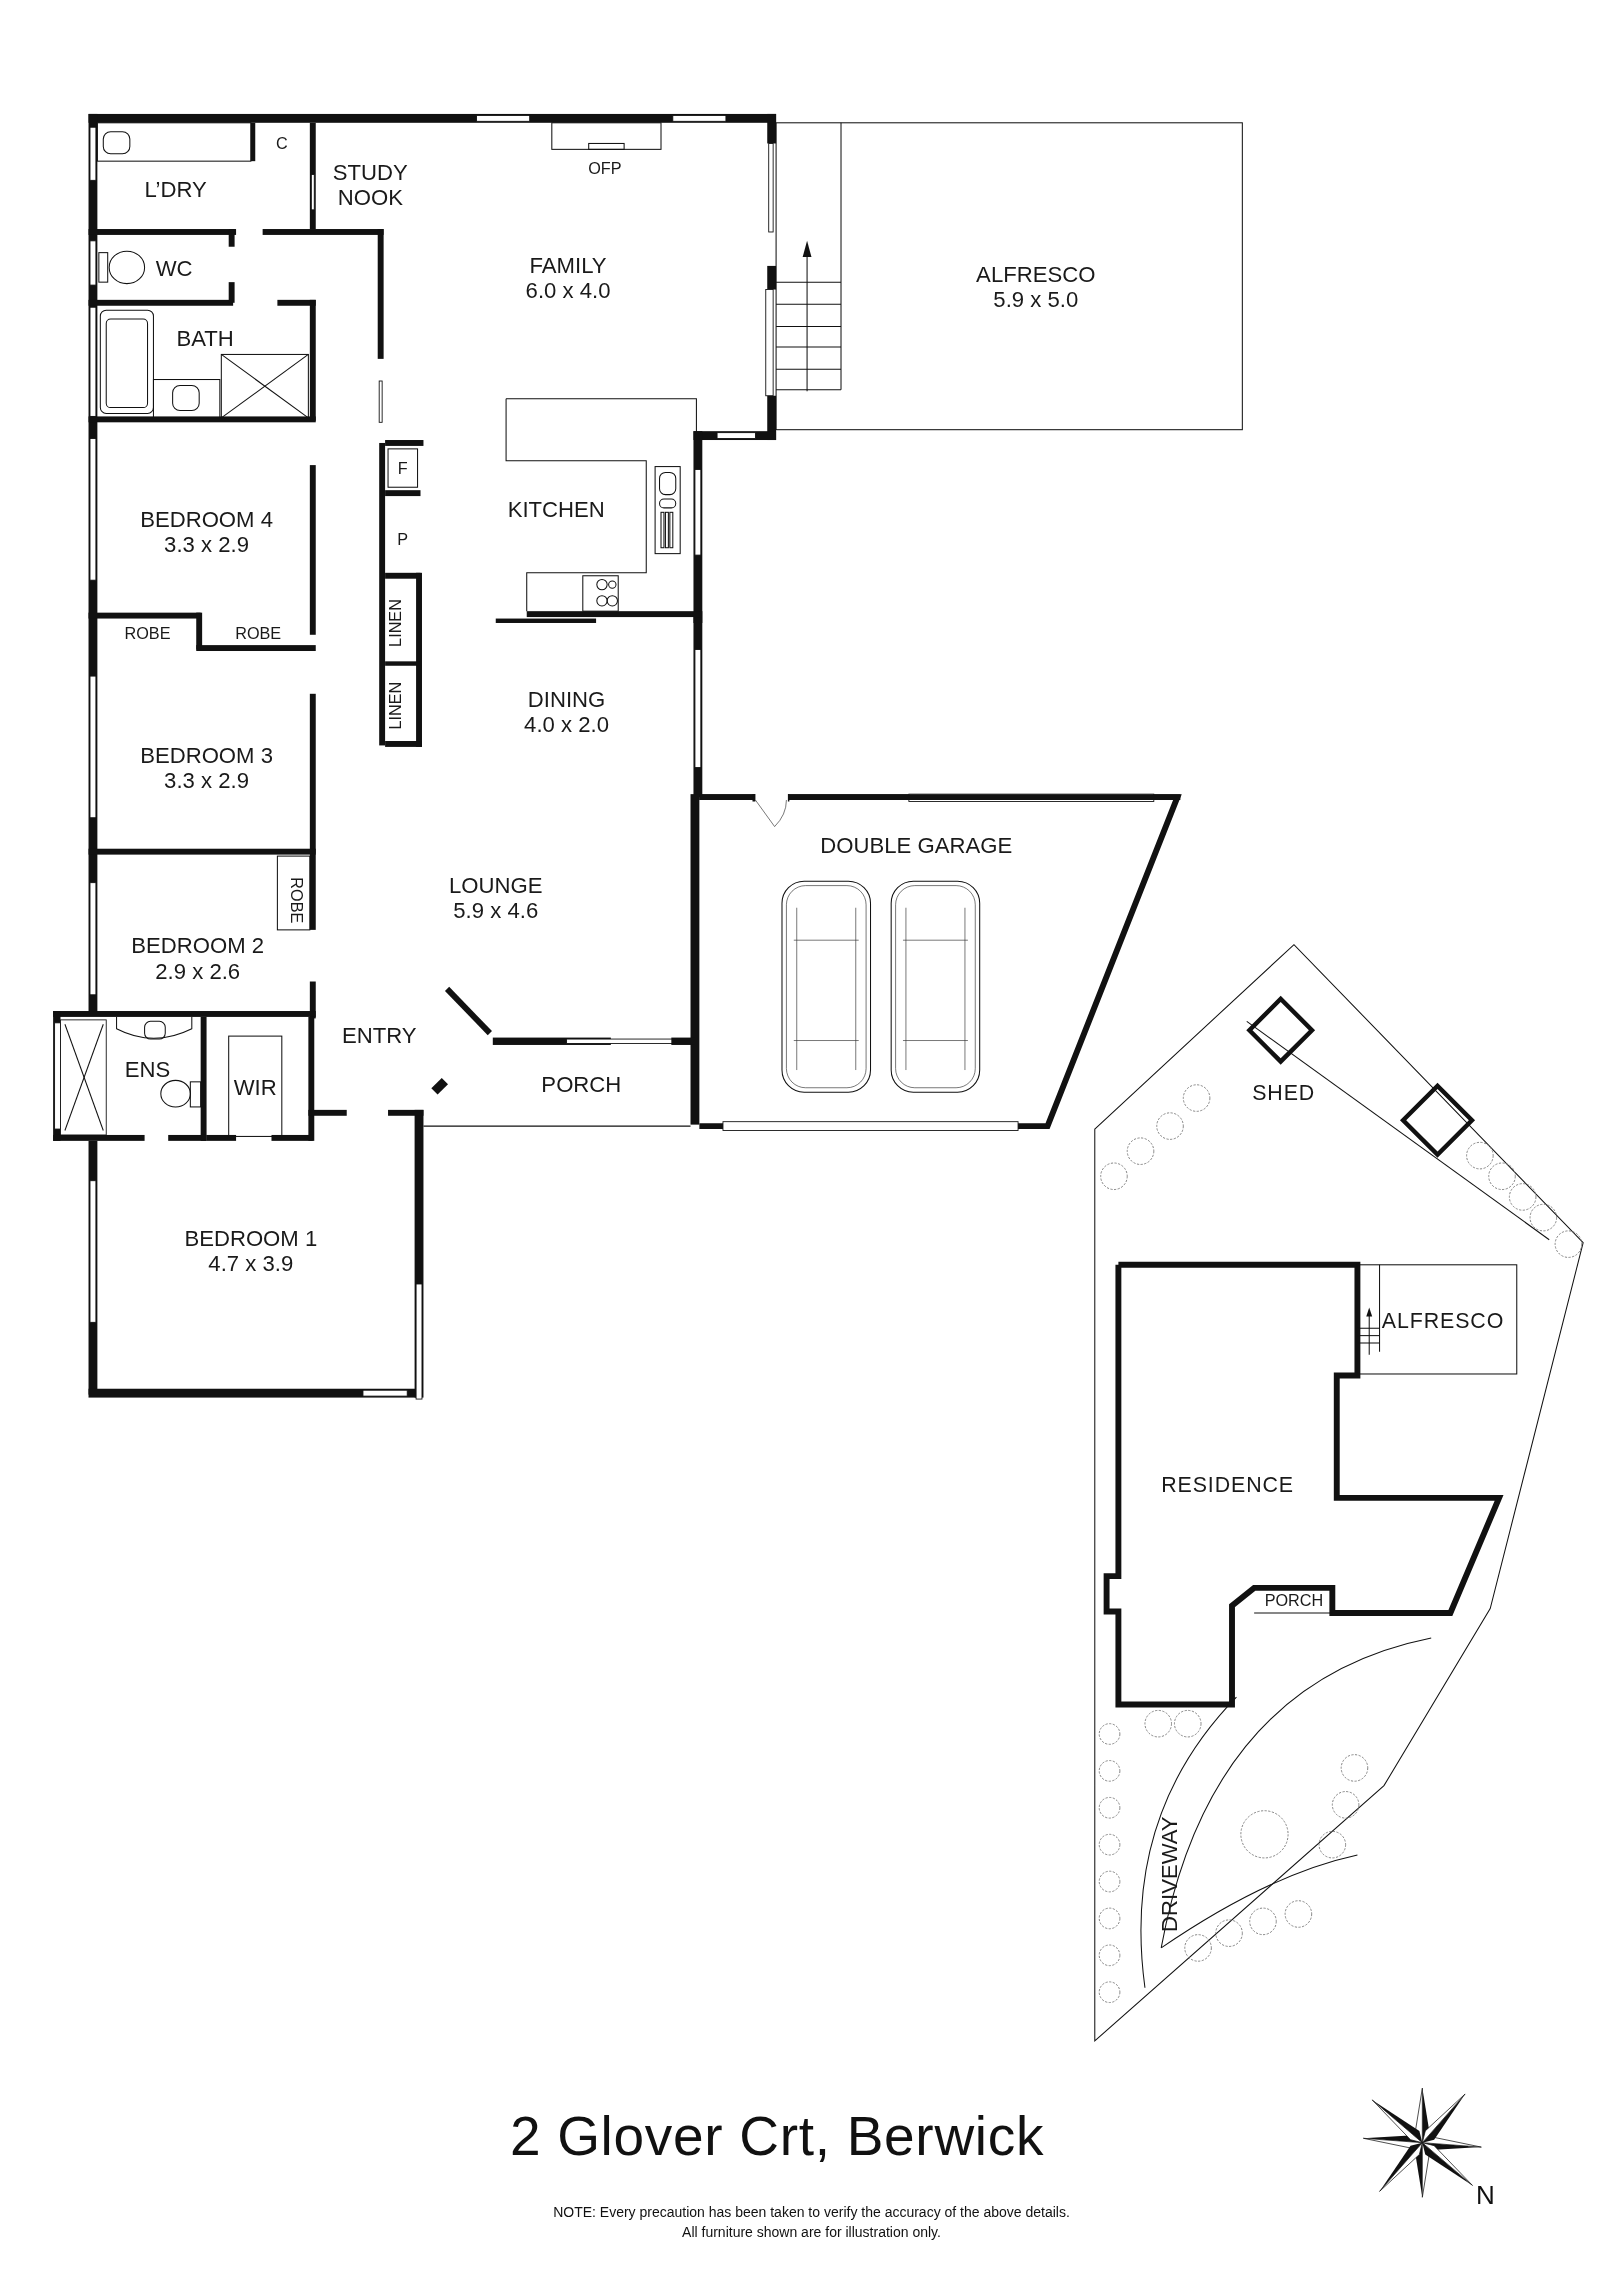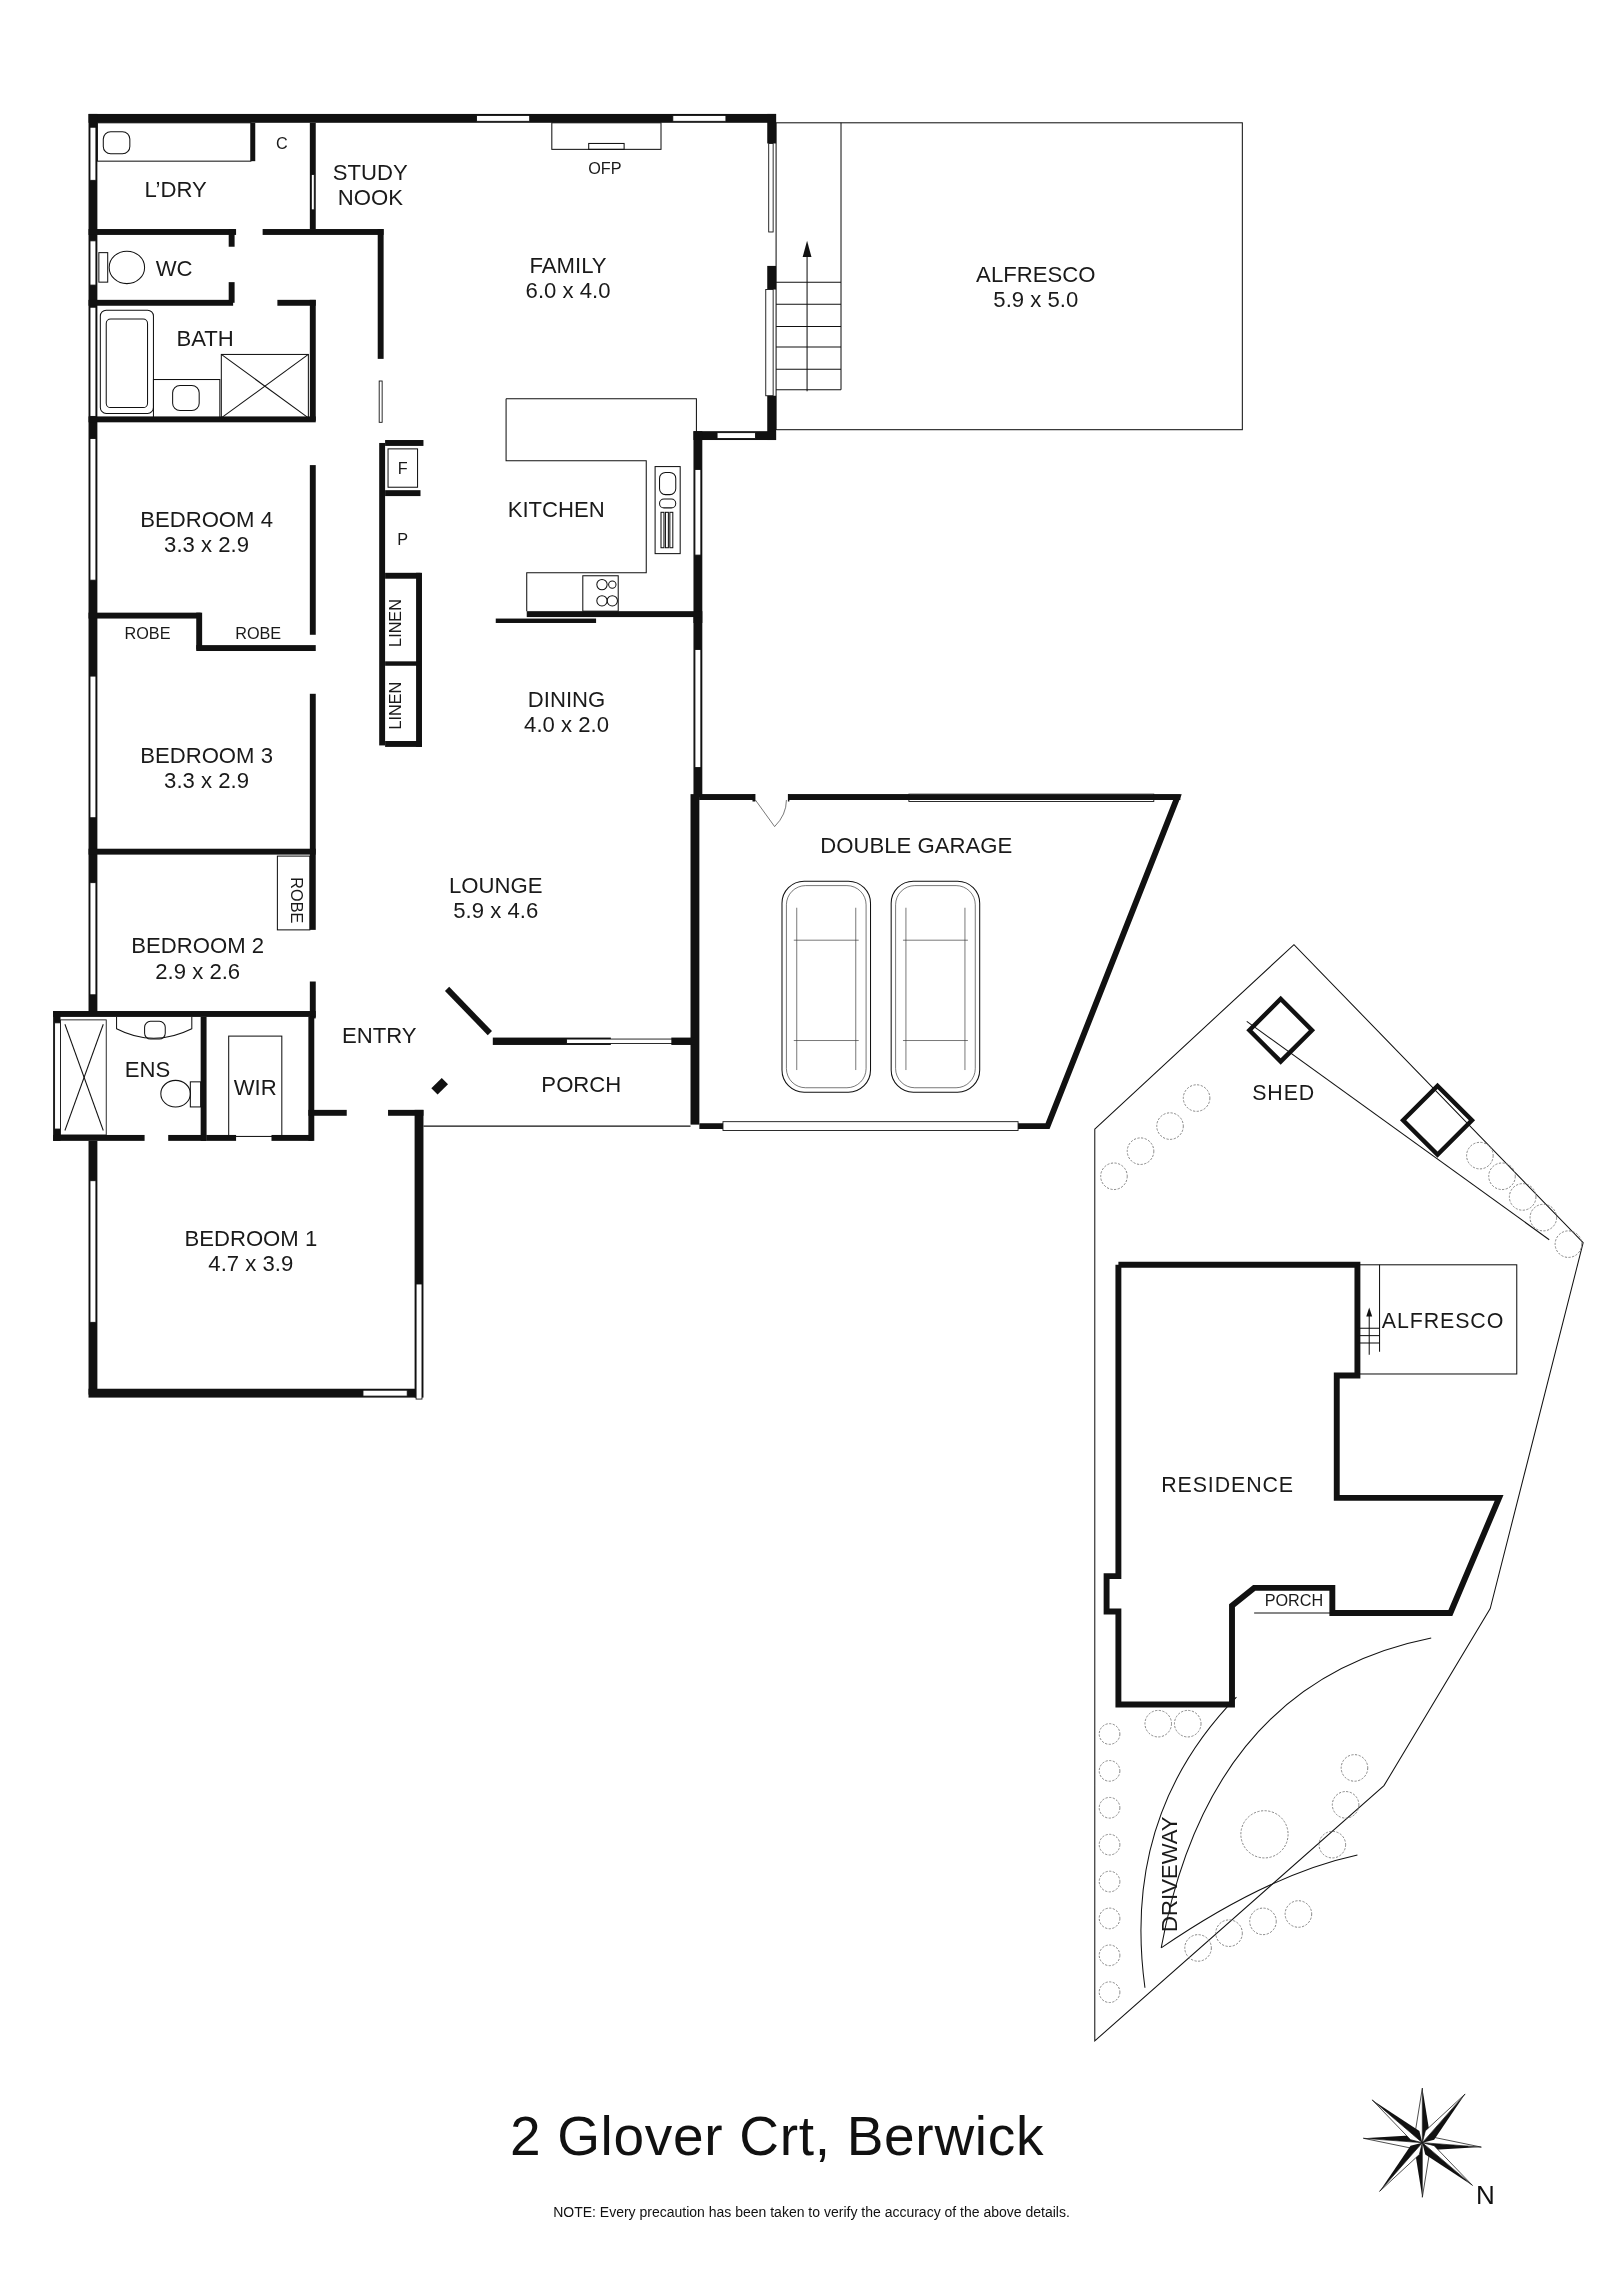--- a/index.html
+++ b/index.html
@@ -319,14 +319,15 @@
     <text class="lbl site" x="832" y="1011">RESIDENCE</text>
     <text class="lbl small" x="877" y="1088">PORCH</text>
     <text class="lbl room" x="798" y="1270" transform="rotate(-90 798 1270)">DRIVEWAY</text>
   </g>
 </svg>
 
 <div class="addr">2 Glover Crt, Berwick</div>
 <div class="north">N</div>
 <div class="note">
   <div>NOTE: Every precaution has been taken to verify the accuracy of the above details.</div>
+  <div>All furniture shown are for illustration only.</div>
 </div>
 
 
 </body></html>

